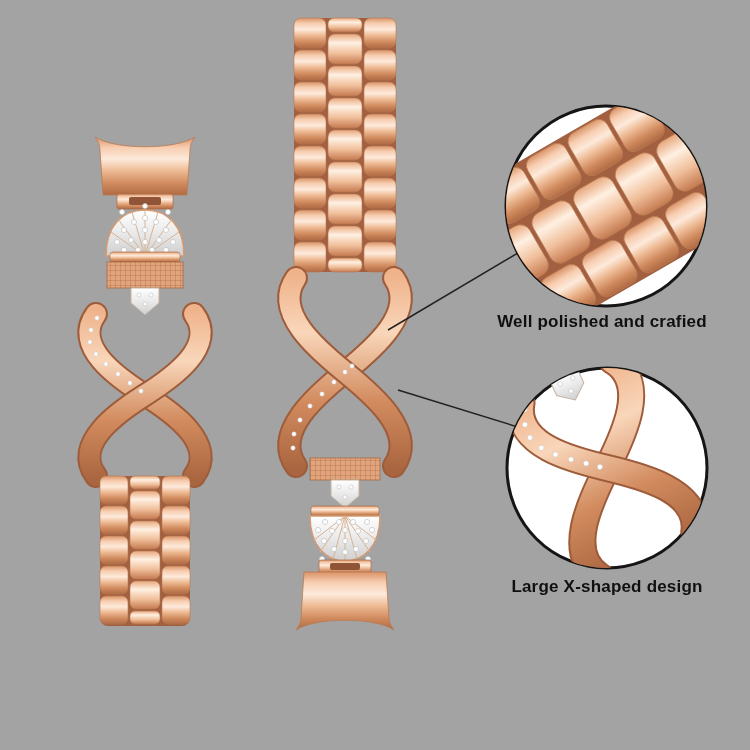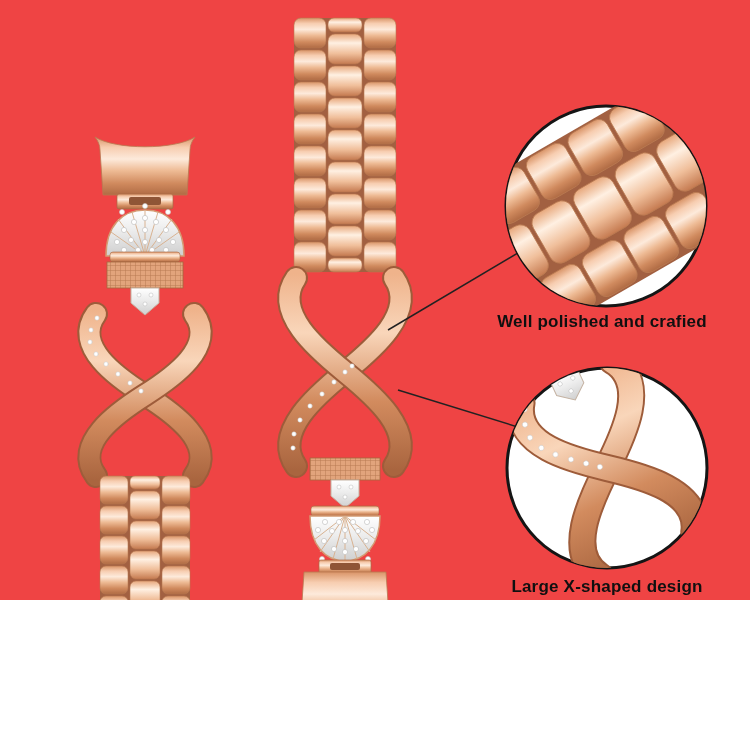--- a/index.html
+++ b/index.html
@@ -1,16 +1,16 @@
 <!DOCTYPE html>
 <html><head>
 <meta charset="utf-8">
 <style>
   html,body{margin:0;padding:0;background:#ffffff;}
-  .stage{position:relative;width:750px;height:600px;background:#ef4444;overflow:hidden;
+  .stage{position:relative;width:750px;height:750px;background:#a3a3a3;overflow:hidden;
          font-family:"Liberation Sans",sans-serif;}
   .stage svg{position:absolute;left:0;top:0;}
   .caption{position:absolute;font-weight:700;color:#101010;text-align:center;
            font-size:17px;letter-spacing:.2px;}
   .cap1{left:452px;top:312px;width:300px;}
   .cap2{left:462px;top:577px;width:290px;}
 </style>
 </head>
 <body>
 

